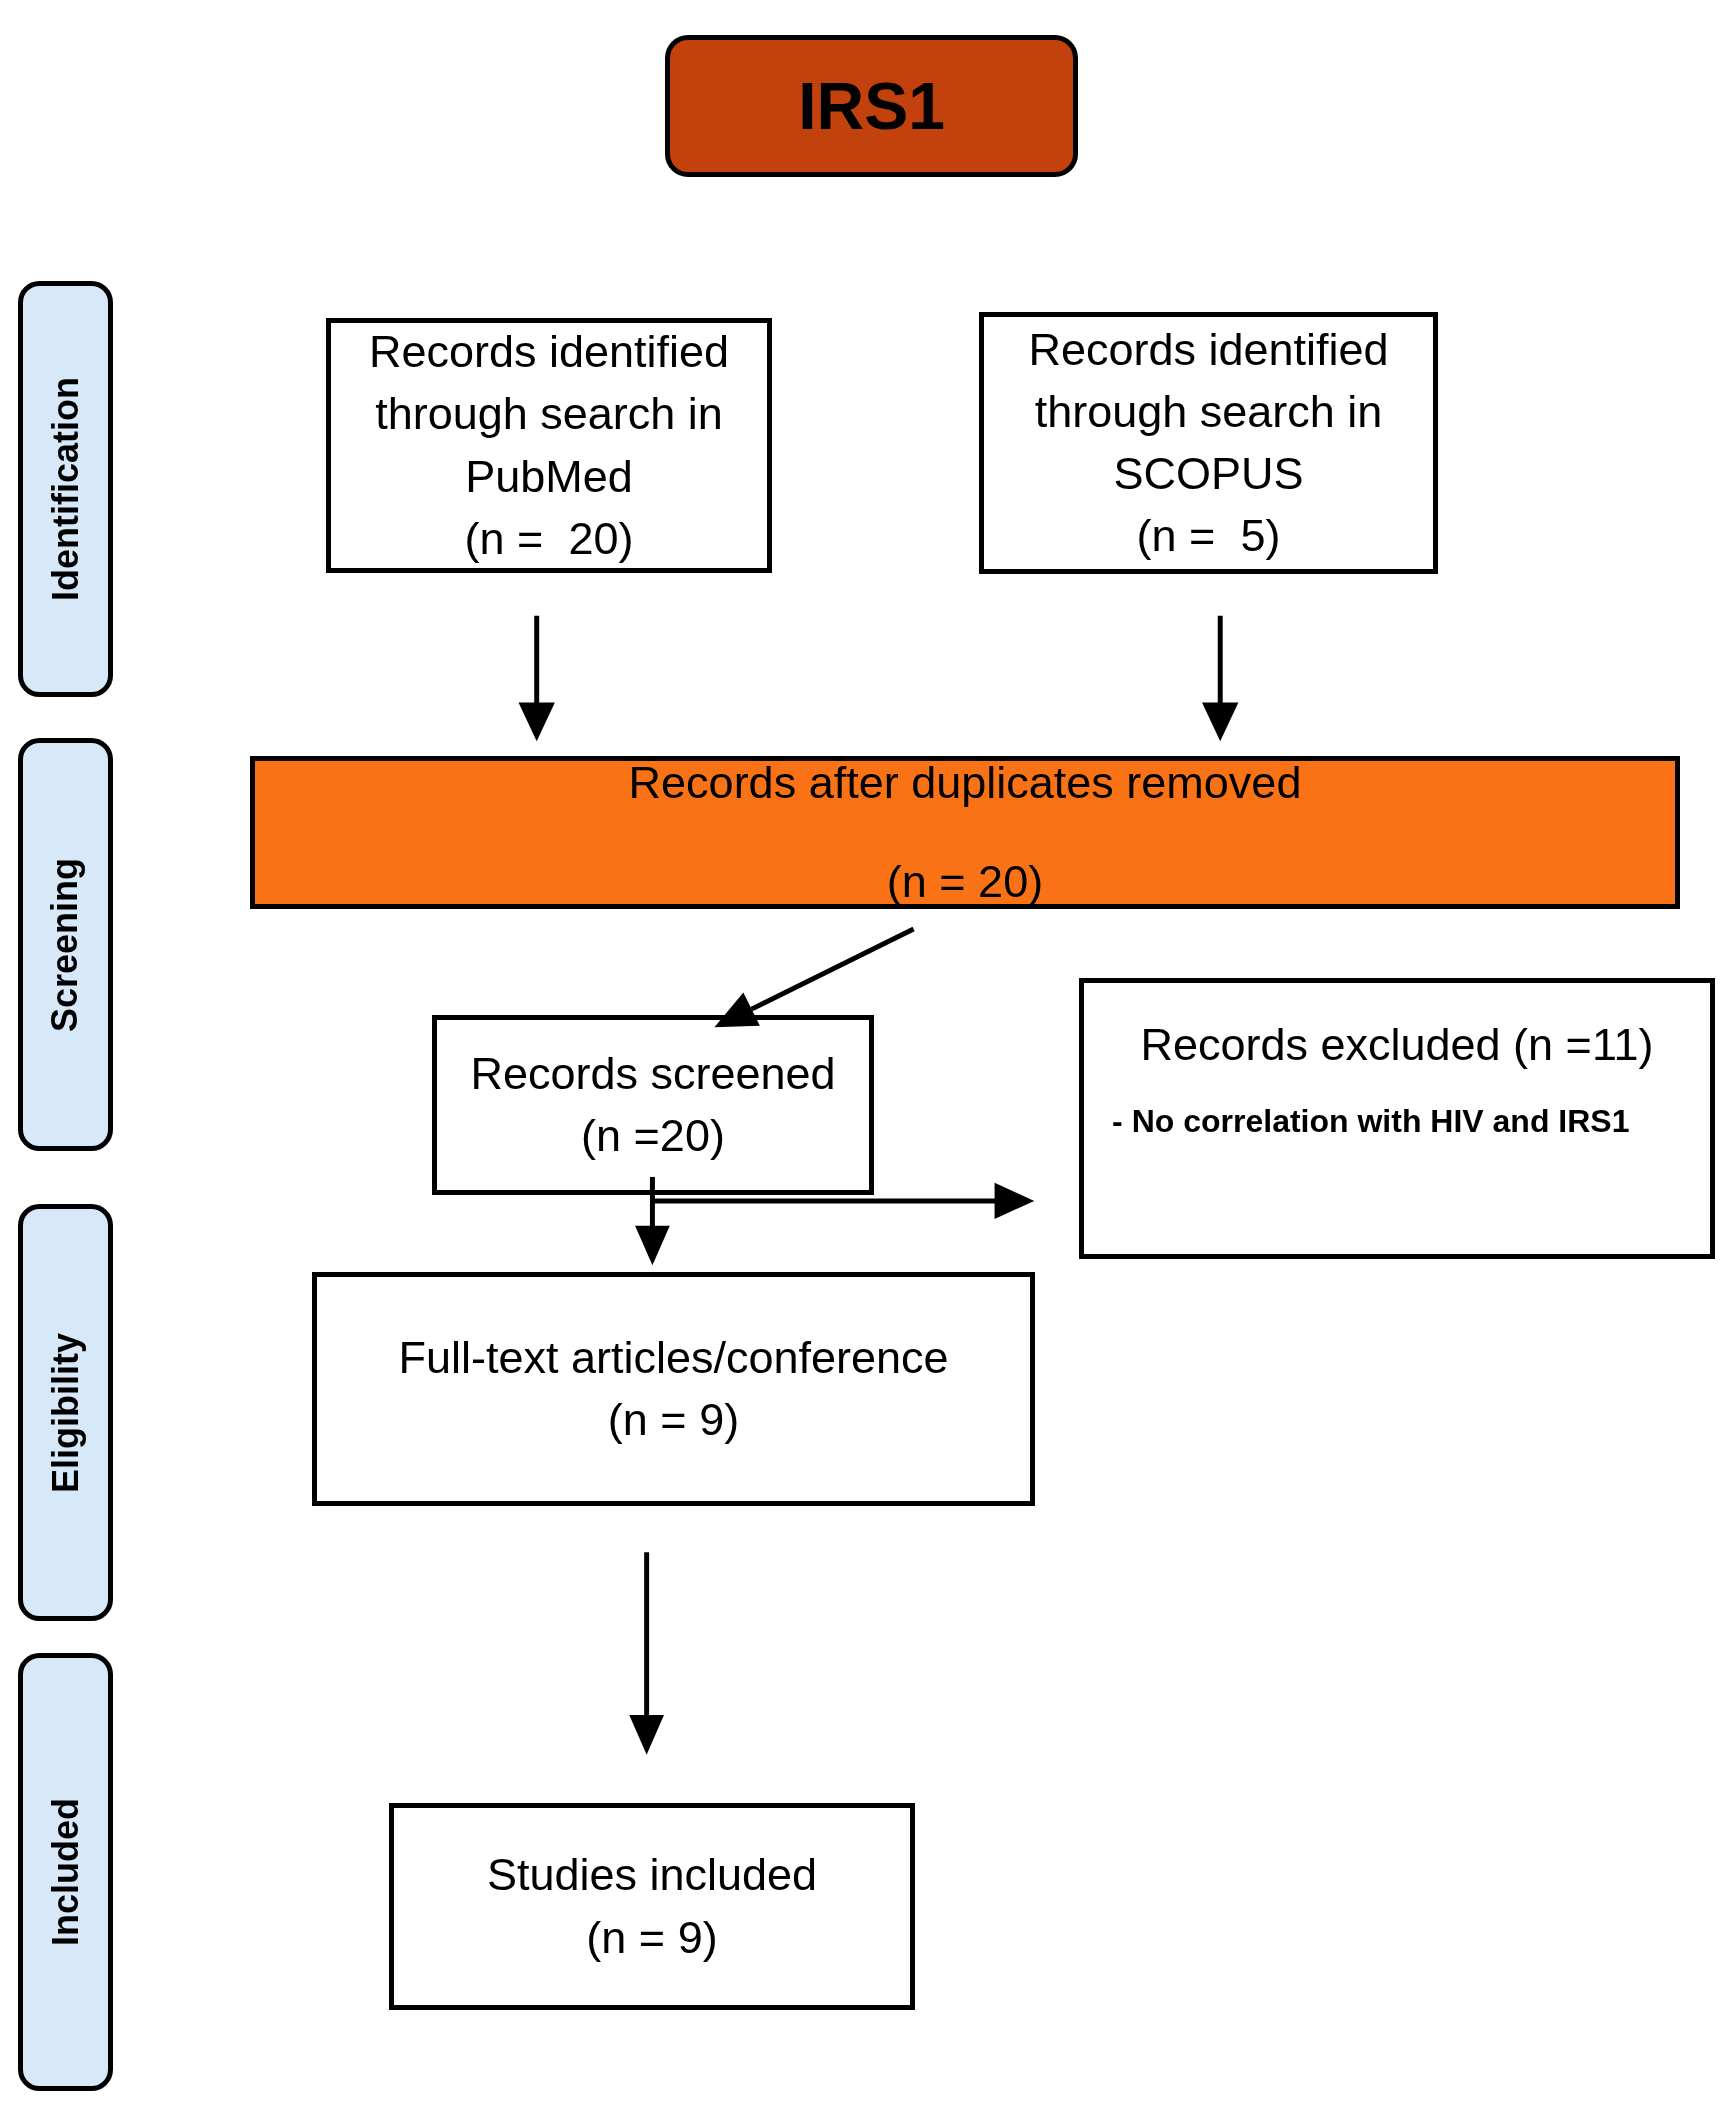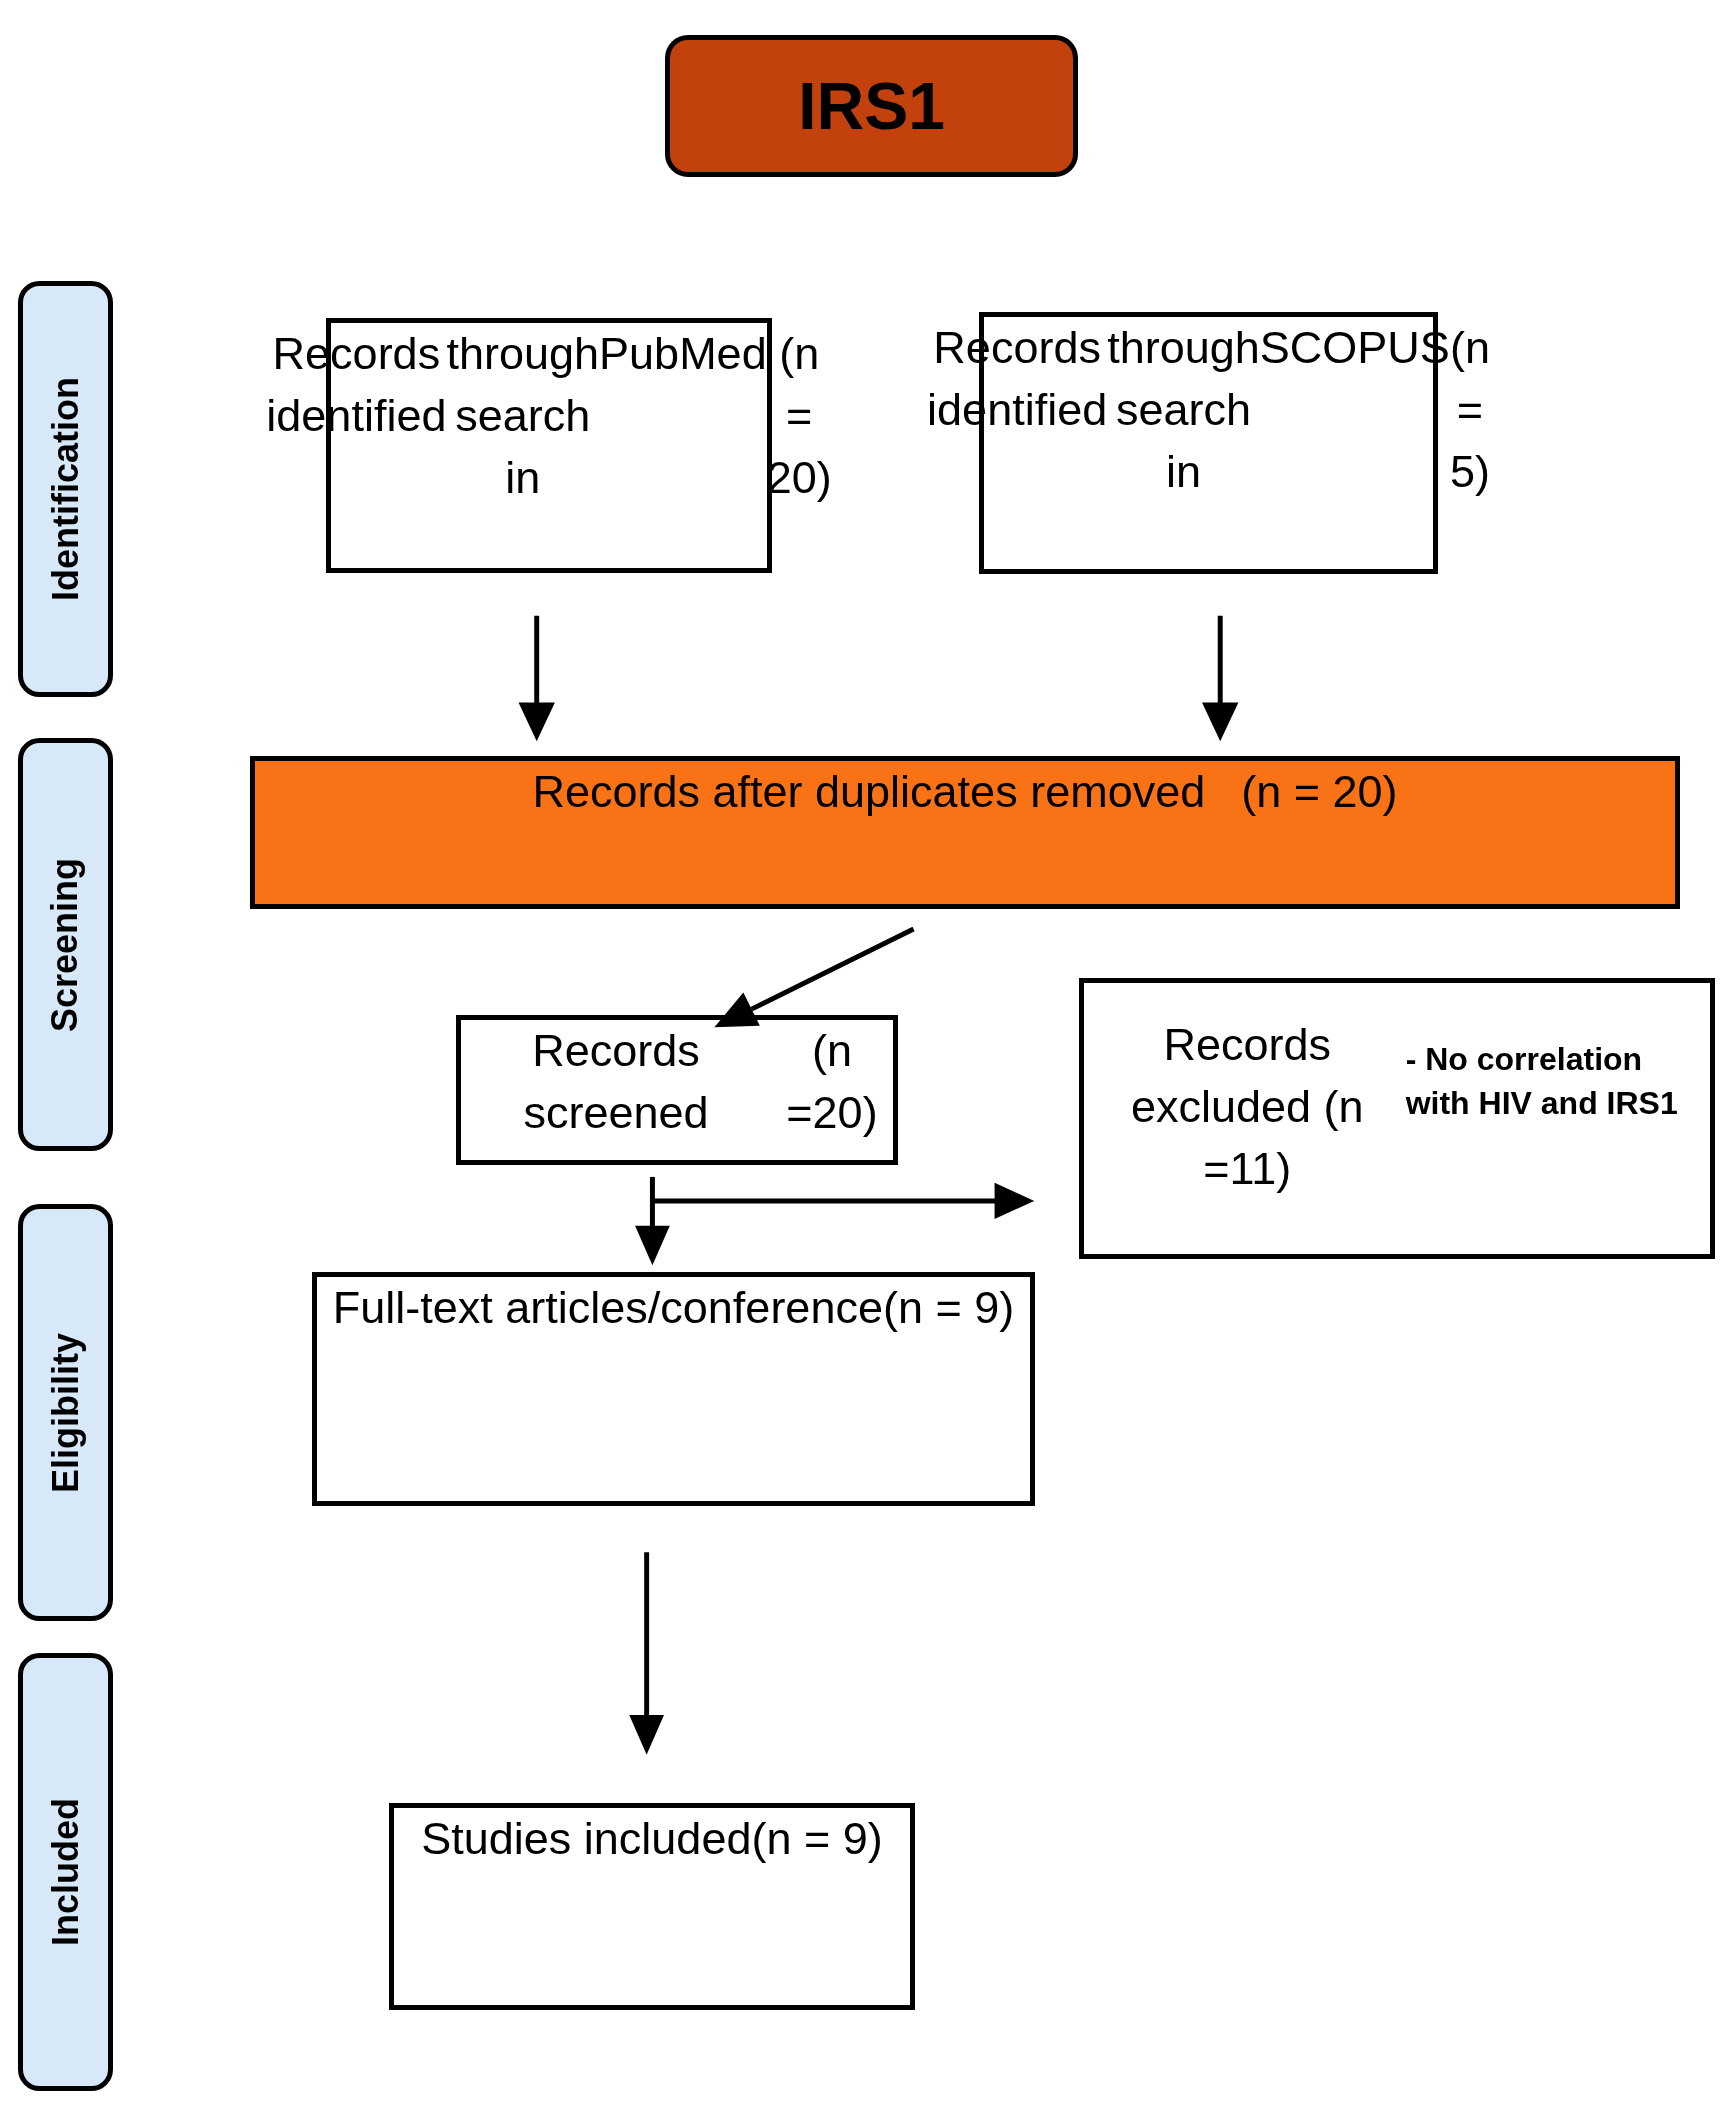--- a/index.html
+++ b/index.html
@@ -35,31 +35,31 @@
   #stage-screening      { top: 738px;  height: 413px; }
   #stage-eligibility    { top: 1204px; height: 417px; }
   #stage-included       { top: 1653px; height: 438px; }
 
   
   .flow-box {
     position: absolute;
     background: #ffffff;
     border: 5.8px solid #000;
     box-sizing: border-box;
-    display: flex; flex-direction: row;
-    justify-content: center;
+    display: flex; flex-direction: column;
+    align-items: center; justify-content: center;
     text-align: center;
     font-size: 45px; line-height: 1.38;
   }
   .flow-box .bl { white-space: pre-wrap; }
 
   #box-pubmed     { left: 326px;  top: 318px;  width: 446px;  height: 255px; }
   #box-scopus     { left: 979px; top: 312px;  width: 459px;  height: 262px; }
   #box-duplicates { left: 250px;  top: 756px;  width: 1430px; height: 153px; }
-  #box-screened   { left: 456px;  top: 1015px; width: 442px;  height: 150px; }
+  #box-screened   { left: 432px;  top: 1015px; width: 442px;  height: 180px; }
   #box-fulltext   { left: 312px;  top: 1272px; width: 723px;  height: 234px; }
   #box-studies    { left: 389px;  top: 1803px; width: 526px;  height: 207px; }
 
   #box-excluded {
     left: 1079px; top: 978px; width: 636px; height: 281px;
     justify-content: flex-start;
     padding: 31px 16.5px 0 16.5px;
   }
   #box-excluded .excluded-title { font-size: 45px; width: 100%; text-align: center; }
   #box-excluded .excluded-reason {

